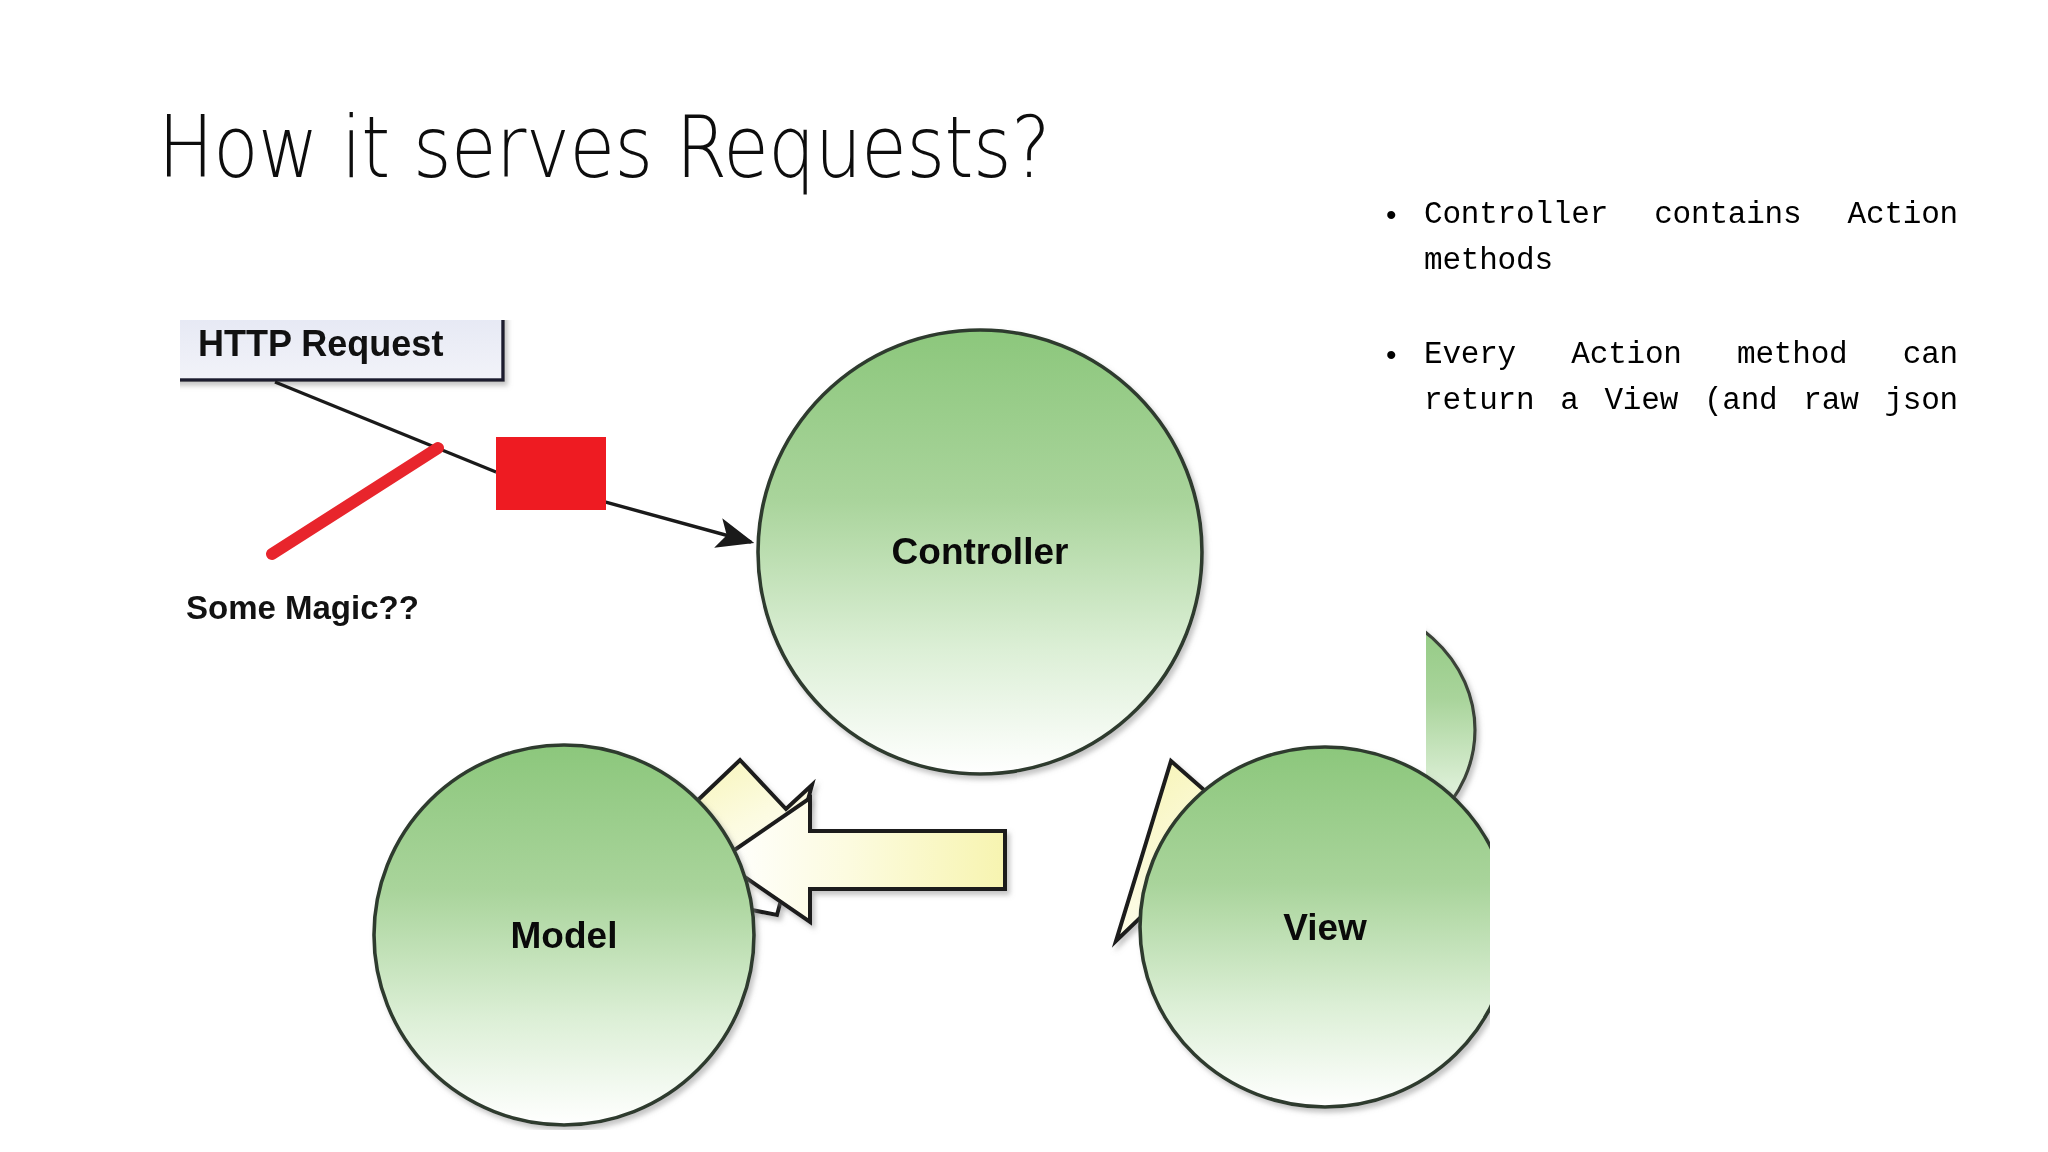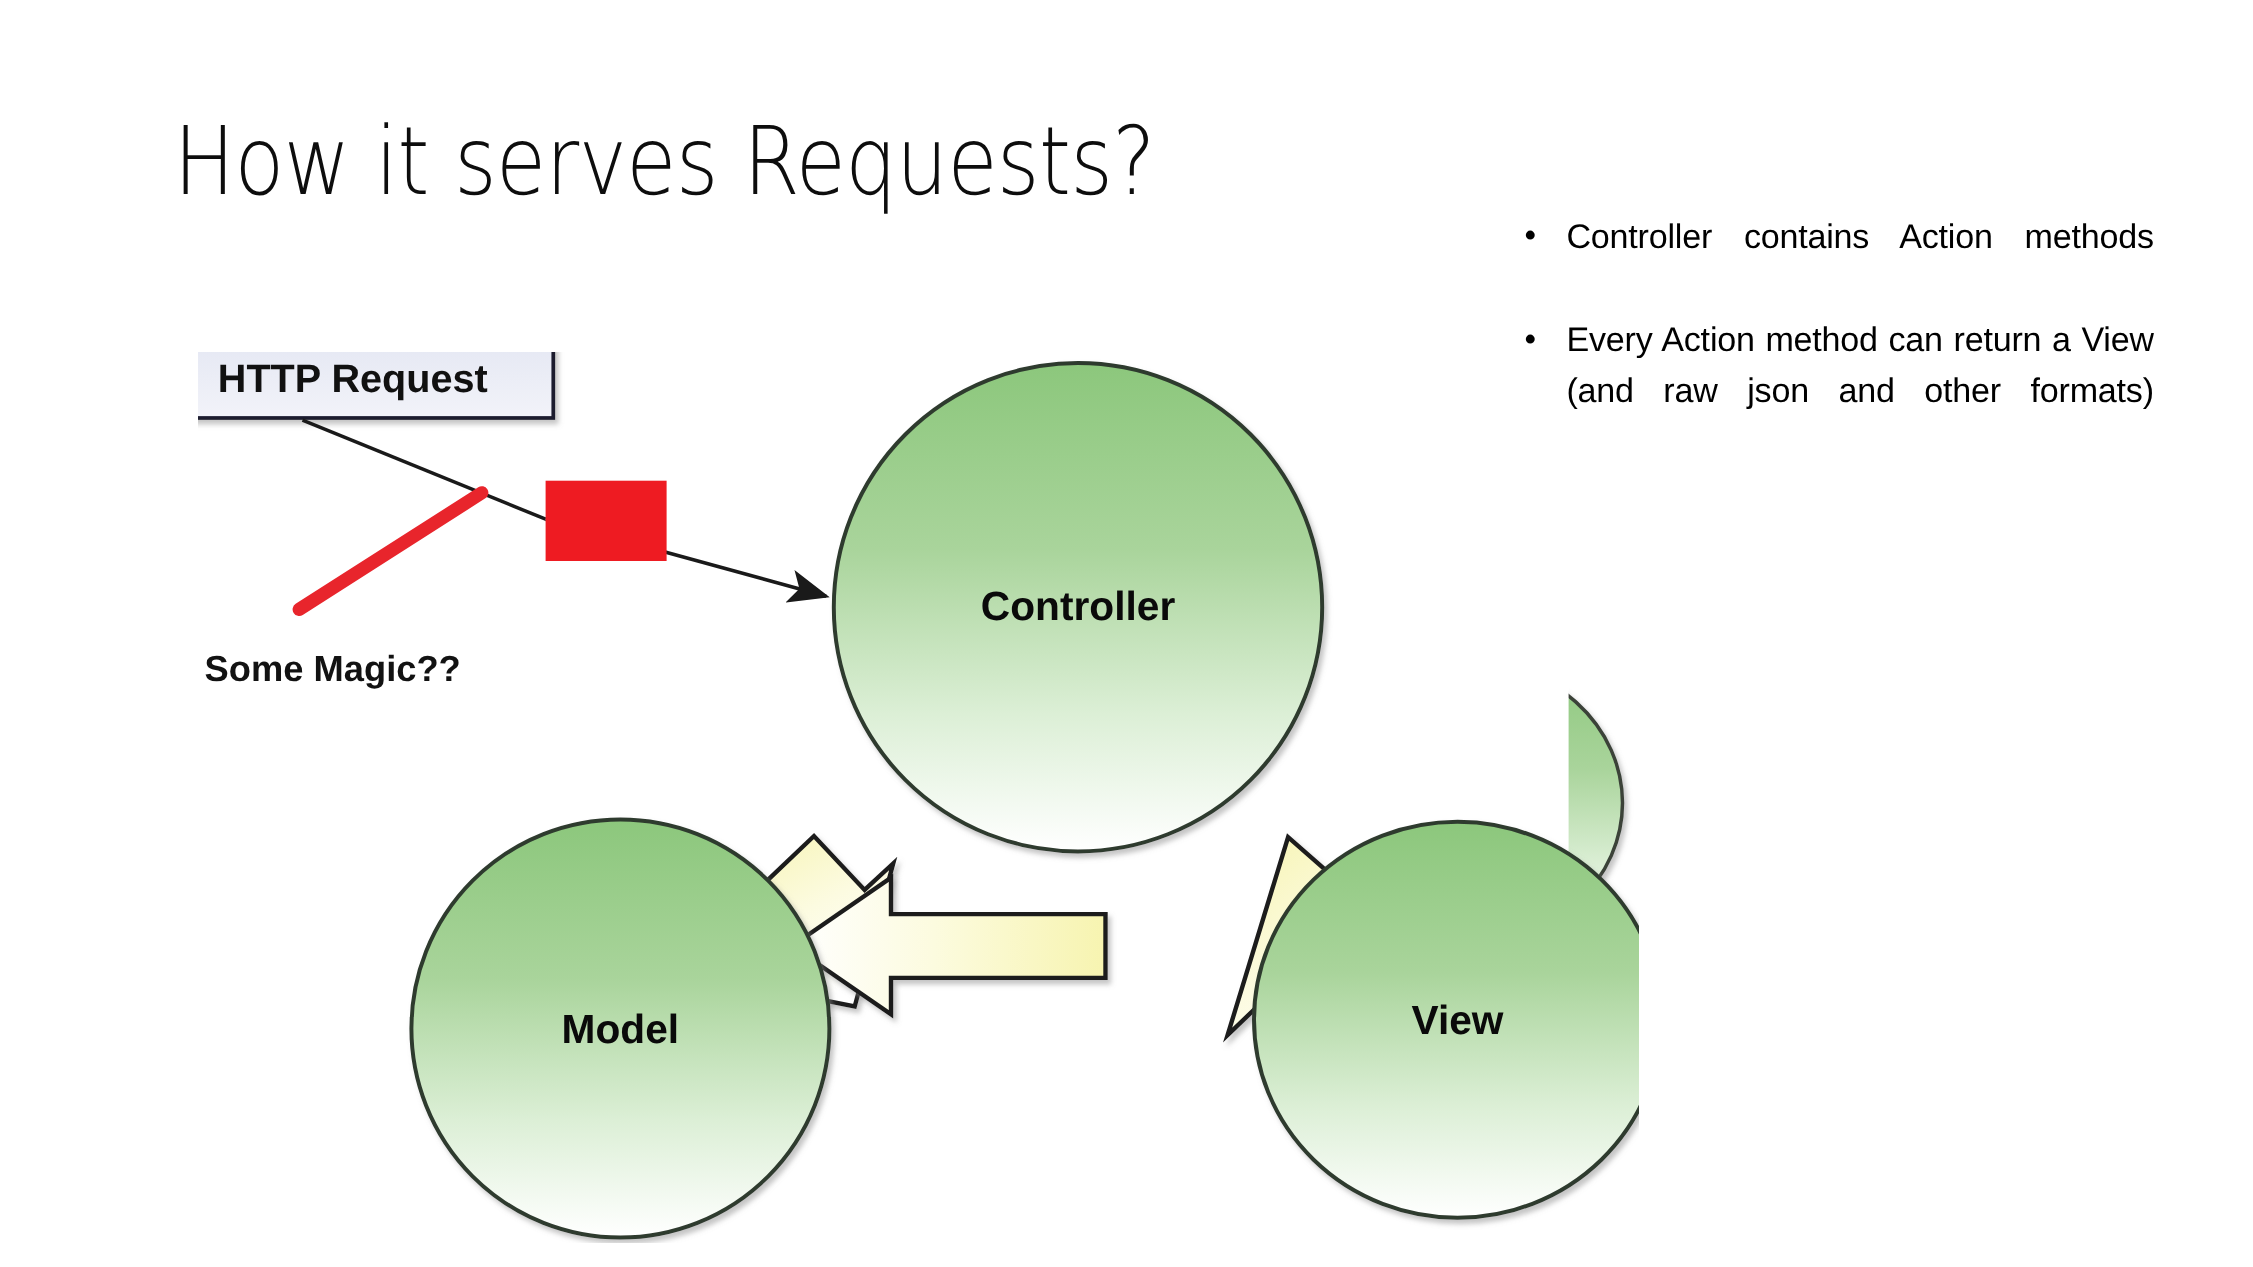--- a/index.html
+++ b/index.html
@@ -52,21 +52,21 @@
     width: 44px;
     font-size: 30px;
     line-height: 46px;
     color: #000000;
     text-align: left;
     padding-left: 6px;
     box-sizing: border-box;
   }
   .bullet-text {
     flex: 1 1 auto;
-    font-family: Liberation Sans, sans-serif;
+    font-family: Liberation Mono, monospace;
     font-size: 31px;
     line-height: 46px;
     color: #000000;
     text-align: justify;
     text-justify: inter-word;
     letter-spacing: -0.2px;
   }
   .bullet-text::after {
     content: "";
     display: inline-block;

